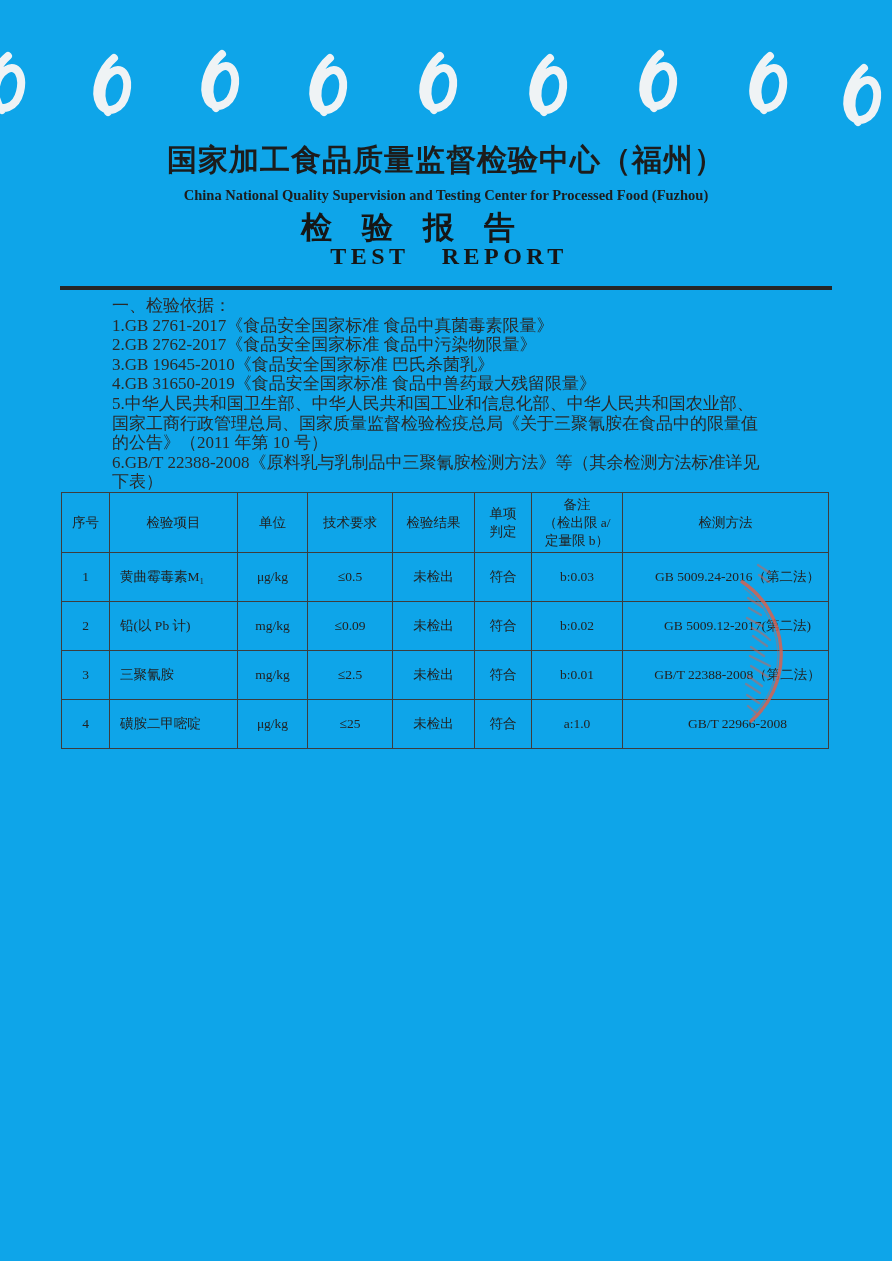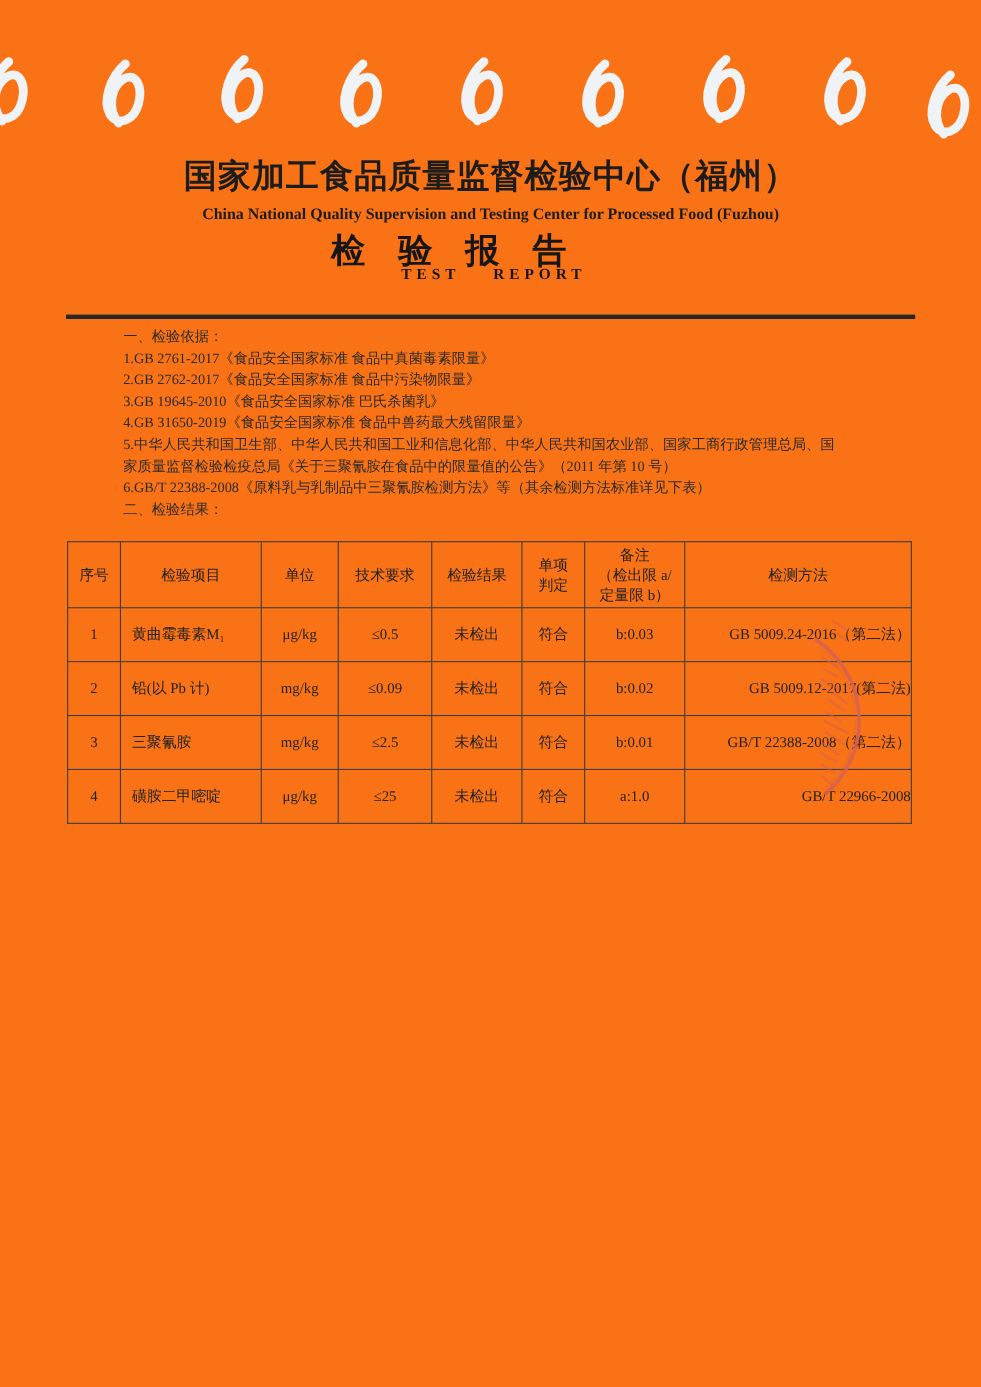--- a/index.html
+++ b/index.html
@@ -1,56 +1,56 @@
 <!DOCTYPE html>
 <html><head>
 <meta charset="utf-8">
 <style>
   html,body{margin:0;padding:0;background:#e8e8e8;}
   .page{
     position:relative;
     width:892px;height:1261px;
     margin:0 auto;
-    background:#f97316;
+    background:#0ea5e9;
     overflow:hidden;
     font-family:"Liberation Serif","DejaVu Serif",serif;
     color:#232323;
   }
   .abs{position:absolute;}
   
   .watermarks{position:absolute;top:22px;left:0;width:892px;height:110px;}
   
   .org-cn{top:140px;left:0;width:892px;text-align:center;
     font-size:30px;font-weight:bold;letter-spacing:1px;color:#1c1c1c;}
   .org-en{top:187px;left:0;width:892px;text-align:center;
     font-size:14.5px;font-weight:bold;color:#1c1c1c;}
   .title-cn{top:207px;left:0;width:816px;text-align:center;padding-left:30px;box-sizing:border-box;
     font-size:31px;font-weight:bold;letter-spacing:30px;color:#161616;}
   .title-en{top:243px;left:0;width:892px;text-align:center;padding-left:6px;box-sizing:border-box;
-    font-size:14px;font-weight:bold;letter-spacing:4.5px;word-spacing:22px;color:#161616;}
+    font-size:24px;font-weight:bold;letter-spacing:4.5px;word-spacing:22px;color:#161616;}
   .meta-row{top:263px;left:60px;width:772px;height:20px;font-size:14px;}
   .meta-left{position:absolute;left:0;top:0;}
   .meta-left .val{margin-left:12px;letter-spacing:0.5px;}
   .meta-center{position:absolute;left:50%;top:2px;transform:translateX(-50%);letter-spacing:2px;}
   .meta-right{position:absolute;right:0;top:0;letter-spacing:1px;}
   .rule{top:286px;left:60px;width:772px;height:4px;background:#262626;}
   
-  .body-text{top:296px;left:112px;width:655px;font-size:13px;line-height:19.6px;color:#2a2a2a;}
+  .body-text{top:296px;left:112px;width:655px;font-size:17px;line-height:19.6px;color:#2a2a2a;}
   .body-text .line{white-space:normal;}
   
   table.results{position:absolute;top:492px;left:61px;width:767px;
     border-collapse:collapse;table-layout:fixed;font-size:13.5px;color:#222;}
   table.results th,table.results td{
     border:1.8px solid #3d3d3d;padding:0;text-align:center;vertical-align:middle;
     font-weight:normal;overflow:hidden;}
   table.results thead tr{height:60px;}
   table.results tbody tr{height:49px;}
   table.results th div{line-height:18px;}
   table.results td:nth-child(2){text-align:left;padding-left:10px;}
-  table.results td:nth-child(8){text-align:right;padding-left:24px;}
+  table.results td:nth-child(8){text-align:center;padding-left:24px;}
   .footer-note{top:750px;left:0;width:892px;text-align:center;font-size:14px;letter-spacing:2px;color:#2a2a2a;}
   
   .stamp-layer{position:absolute;top:0;left:0;width:892px;height:1261px;pointer-events:none;}
 </style>
 </head>
 <body>
 
 <div class="page">
 
   <svg class="watermarks" viewBox="0 0 892 110">
@@ -77,21 +77,20 @@
   <div class="abs rule"></div>
 
   <div class="abs body-text">
     <div class="line">一、检验依据：</div>
     <div class="line">1.GB 2761-2017《食品安全国家标准 食品中真菌毒素限量》</div>
     <div class="line">2.GB 2762-2017《食品安全国家标准 食品中污染物限量》</div>
     <div class="line">3.GB 19645-2010《食品安全国家标准 巴氏杀菌乳》</div>
     <div class="line">4.GB 31650-2019《食品安全国家标准 食品中兽药最大残留限量》</div>
     <div class="line">5.中华人民共和国卫生部、中华人民共和国工业和信息化部、中华人民共和国农业部、国家工商行政管理总局、国家质量监督检验检疫总局《关于三聚氰胺在食品中的限量值的公告》（2011 年第 10 号）</div>
     <div class="line">6.GB/T 22388-2008《原料乳与乳制品中三聚氰胺检测方法》等（其余检测方法标准详见下表）</div>
-    <div class="line">二、检验结果：</div>
   </div>
 
   <table class="results">
     <colgroup>
       <col style="width:48px">
         <col style="width:128px">
         <col style="width:70px">
         <col style="width:85px">
       <col style="width:82px">
         <col style="width:57px">

